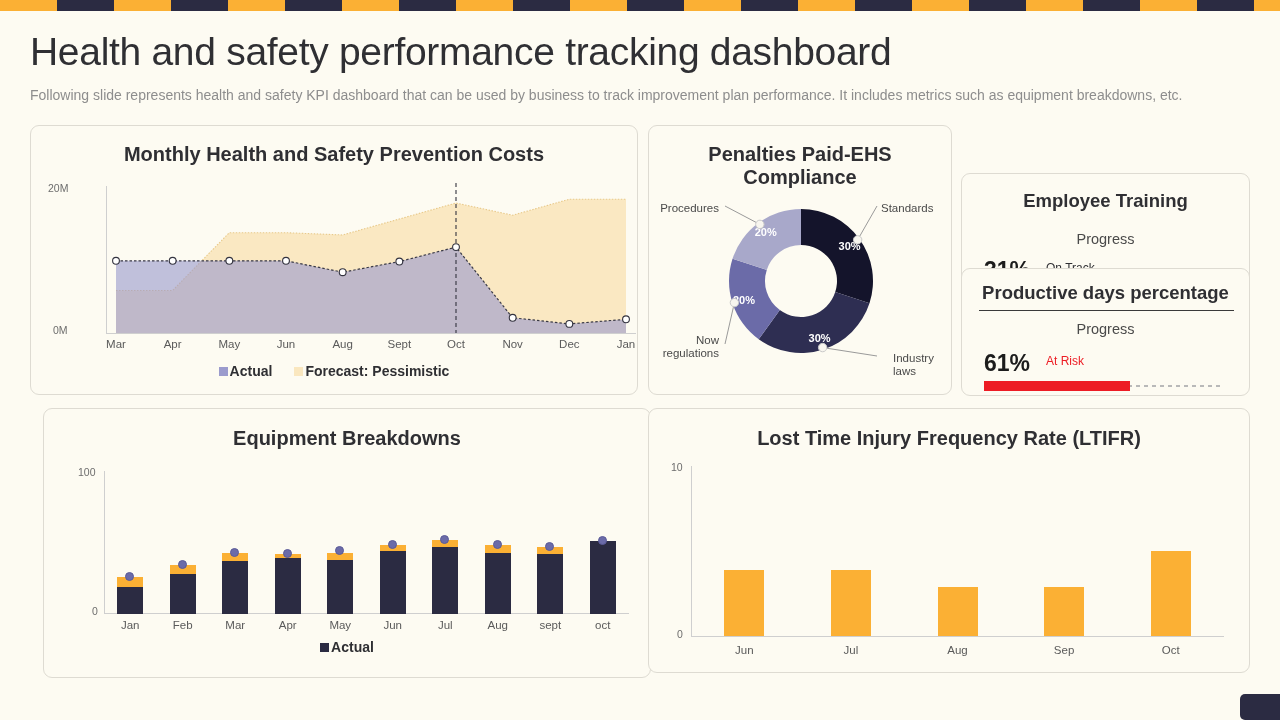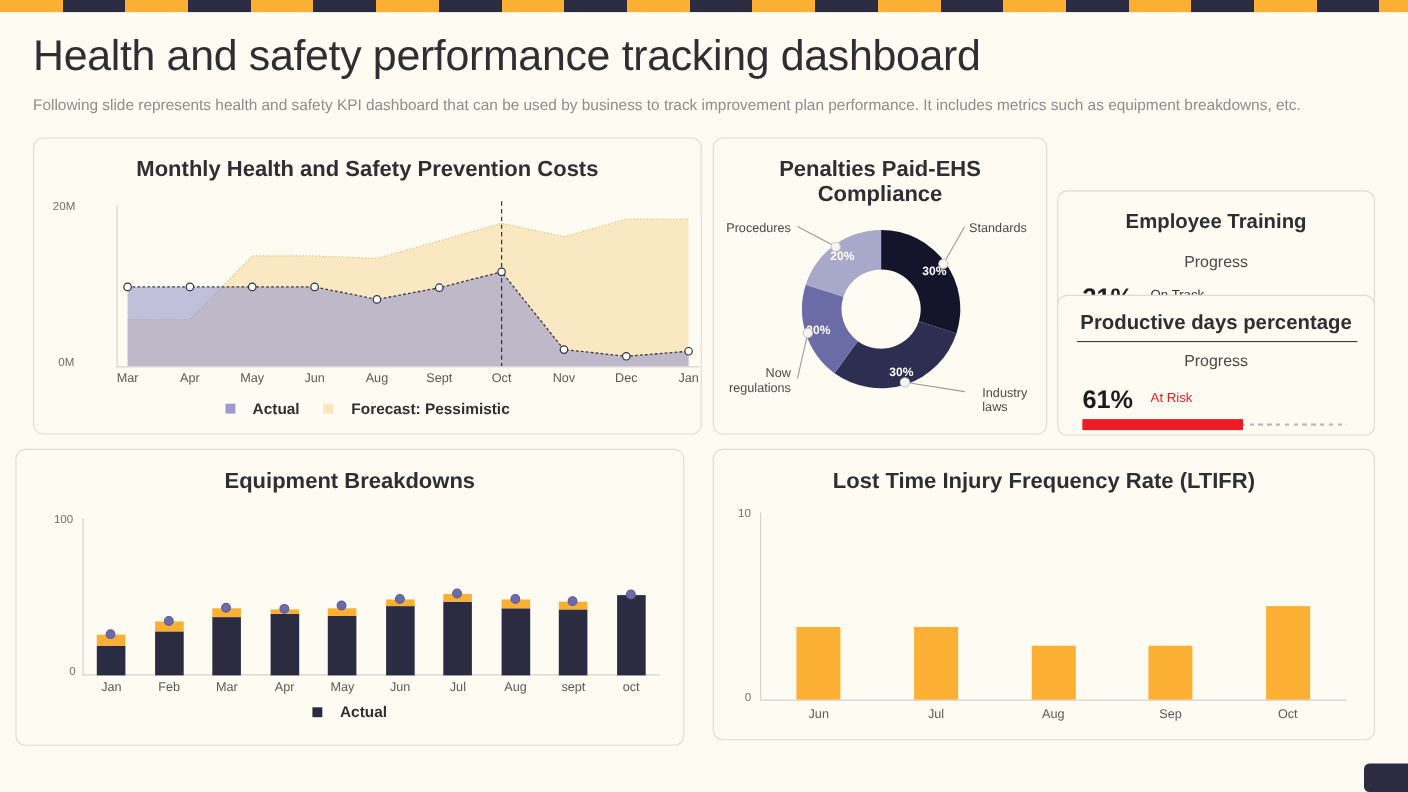--- a/index.html
+++ b/index.html
@@ -40,33 +40,33 @@
   .card-title {
     position: absolute; left: 0; right: 0; text-align: center;
     font-size: 20px; font-weight: bold; color: #2f2f33;
   }
 
   
   #card-prevention { left: 30px;  top: 125px; width: 608px; height: 270px; }
   #card-penalties  { left: 648px; top: 125px; width: 304px; height: 270px; }
   #card-training   { left: 961px; top: 125px; width: 289px; height: 134px; margin-top: 48px; }
   #card-productive { left: 961px; top: 268px; width: 289px; height: 128px; }
-  #card-equipment  { left: 14px;  top: 408px; width: 608px; height: 270px; }
+  #card-equipment  { left: 43px;  top: 408px; width: 608px; height: 270px; }
   #card-ltifr      { left: 648px; top: 408px; width: 602px; height: 265px; padding-left: 44px; }
 
   
   #prev-title { top: 17px; }
   .axis-label { position: absolute; font-size: 10.5px; color: #6d6d6d; }
   .cat-label  { position: absolute; font-size: 11.5px; color: #5a5a5a; text-align: center; }
 
   .legend {
     position: absolute; display: flex; align-items: center;
     justify-content: center; gap: 22px; left: 0; right: 0;
   }
-  .legend-item { display: flex; align-items: center; gap: 16px; }
+  .legend-item { display: flex; align-items: center; gap: 2px; }
   .legend-swatch { width: 9px; height: 9px; display: inline-block; }
   .legend-text { font-size: 14px; font-weight: bold; color: #2f2f33; }
 
   
   #pen-title { top: 17px; }
   .donut-label { position: absolute; font-size: 11.5px; color: #4a4a4a; line-height: 1.15; }
 
   
   .kpi-title {
     position: absolute; left: 0; right: 0; text-align: center;

